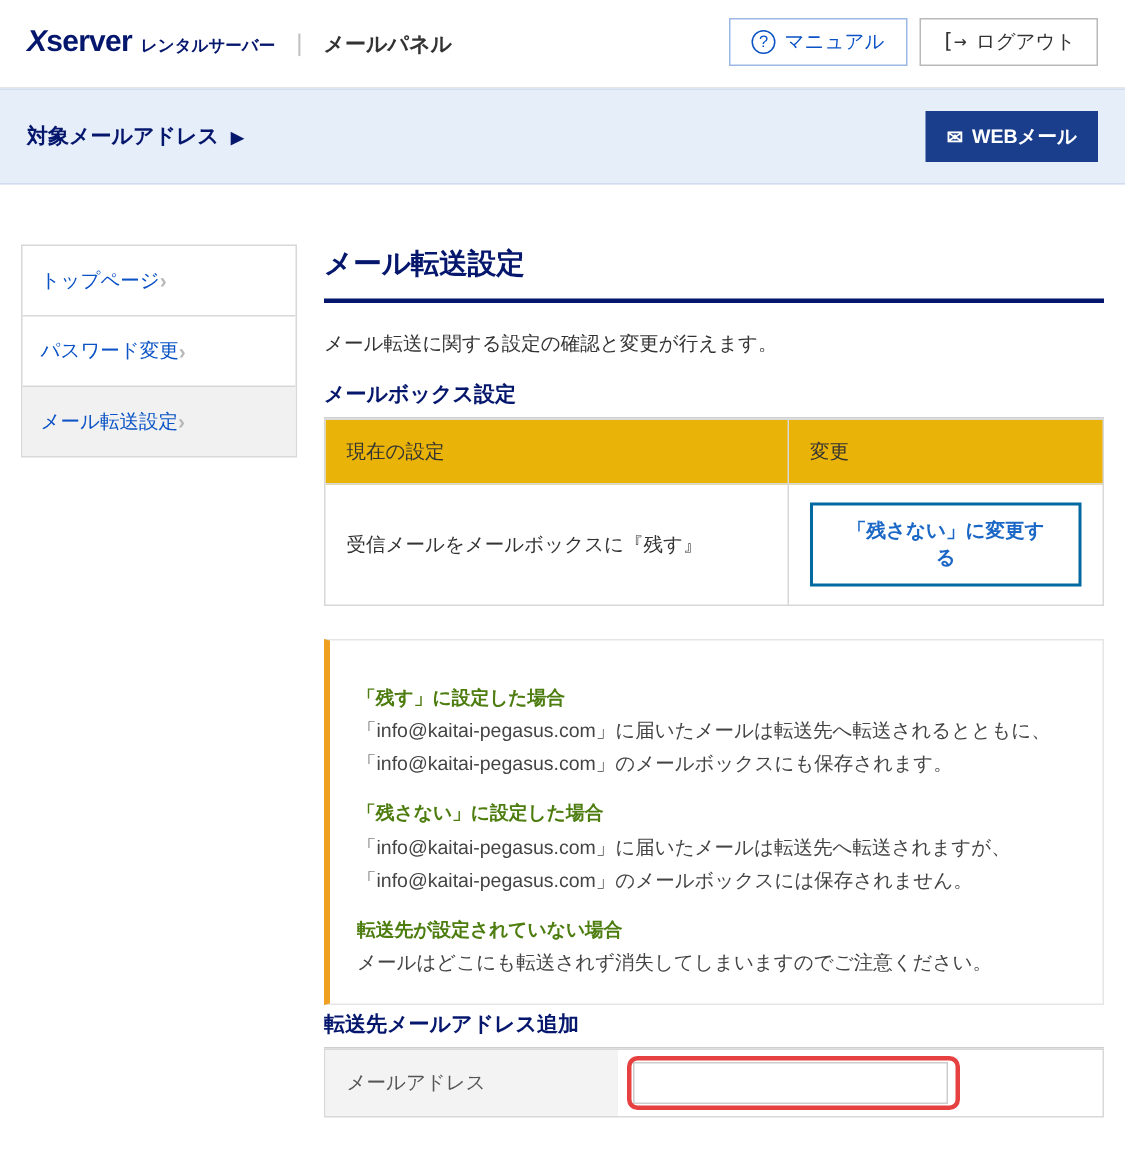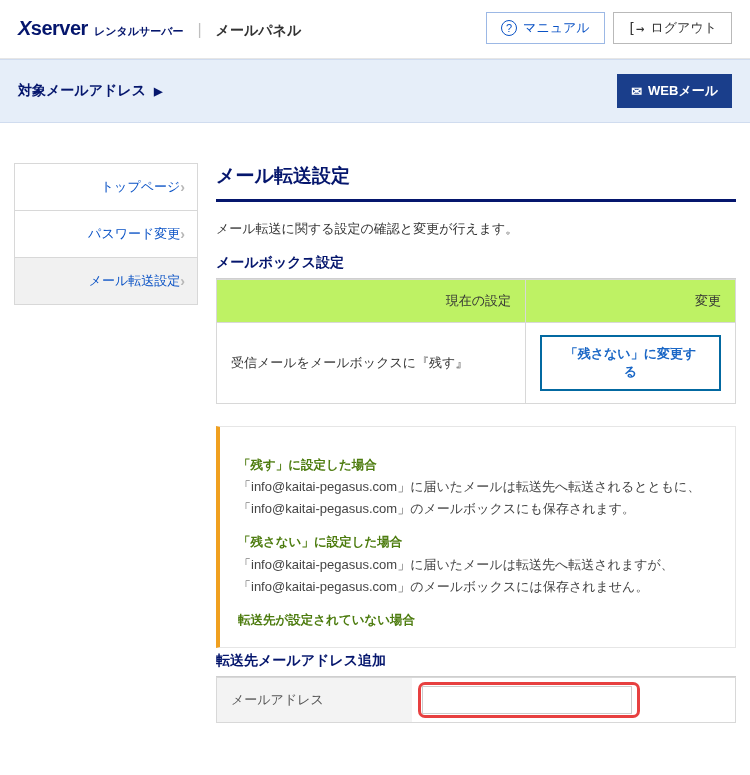--- a/index.html
+++ b/index.html
@@ -49,36 +49,36 @@
   .tri { color:#05166d; font-size:11px; }
   .webmail-btn {
     background: #1a3e8b; color: #fff; padding: 8px 14px; font-weight: 700;
     display: inline-flex; align-items: center; gap: 6px; cursor: pointer; font-size:13px;
   }
 
   
   .container { display: flex; padding: 40px 14px 20px 14px; gap: 18px; align-items: flex-start; }
   .sidenav { width: 184px; border: 1px solid #d8d8d8; }
   .sidenav a {
-    display: flex; justify-content: flex-end; align-items: center;
+    display: flex; justify-content: flex-start; align-items: center;
     padding: 14px 12px; font-size: 13px; color: #0a52c5; text-decoration: none;
     border-bottom: 1px solid #d8d8d8; cursor: pointer;
   }
   .sidenav a:last-child { border-bottom: none; }
   .sidenav a.active { background: #f1f1f1; }
   .chev { color: #b7b7b7; font-size: 14px; font-weight: bold;}
 
   .main { flex: 1; }
   h1.page-title { color: #05166d; font-size: 19px; font-weight: 700; padding-bottom: 10px; border-bottom: 3px solid #05166d; margin-bottom: 18px; }
   .desc { font-size: 13px; color: #333; margin-bottom: 16px; }
   h2.section { color: #05166d; font-size: 14px; font-weight: 700; border-bottom: 1px solid #cfcfcf; padding-bottom: 6px; margin-bottom: 0; margin-top: 4px;}
 
   table.tbl { width: 100%; border-collapse: collapse; }
   table.tbl th, table.tbl td { border: 1px solid #d8d8d8; padding: 12px 14px; font-size: 13px; text-align: left; }
-  table.tbl th { background: #bef264; font-weight: 400; color:#333;text-align:right;}
+  table.tbl th { background: #eab308; font-weight: 400; color:#333;}
   .col2 { width: 210px; text-align:center;}
   .changebtn {
     border: 2px solid #0369a1; color: #1a67c6; background: #fff;
     padding: 8px 18px; font-size: 13px; font-weight: 700; cursor: pointer;
   }
 
   .infobox {
     border: 1px solid #e6e6e6; border-left: 4px solid #f0a020;
     padding: 16px 18px; margin-top: 22px; font-size: 13px; line-height: 1.7;
   }
@@ -161,20 +161,21 @@
       </tr>
     </tbody>
       </table>
 
     <div class="infobox">
       <div class="case">「残す」に設定した場合</div>
       <div class="body">「info@kaitai-pegasus.com」に届いたメールは転送先へ転送されるとともに、「info@kaitai-pegasus.com」のメールボックスにも保存されます。</div>
       <div class="case">「残さない」に設定した場合</div>
       <div class="body">「info@kaitai-pegasus.com」に届いたメールは転送先へ転送されますが、「info@kaitai-pegasus.com」のメールボックスには保存されません。</div>
       <div class="case">転送先が設定されていない場合</div>
+      <div class="body">メールはどこにも転送されず消失してしまいますのでご注意ください。</div>
     </div>
 
     <h2 class="section" style="">転送先メールアドレス追加</h2>
     <div class="addrow">
       <div class="label">メールアドレス</div>
       <div class="field">
         <input type="text" value="" style="">
         <div class="hl-input"></div>
       </div>
     </div>

